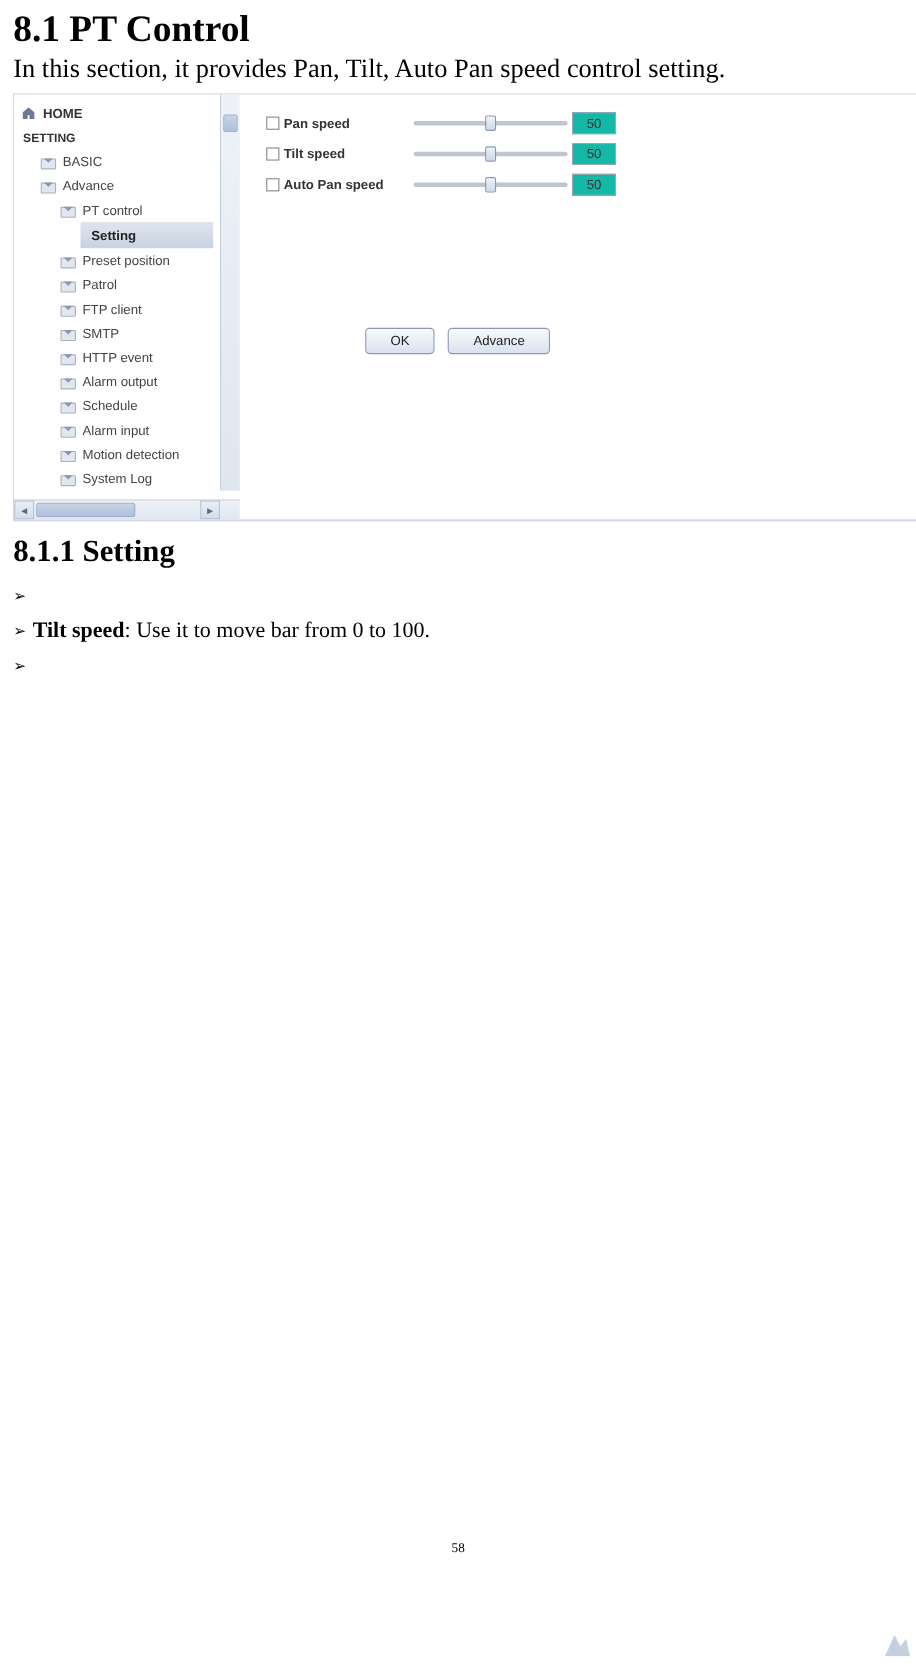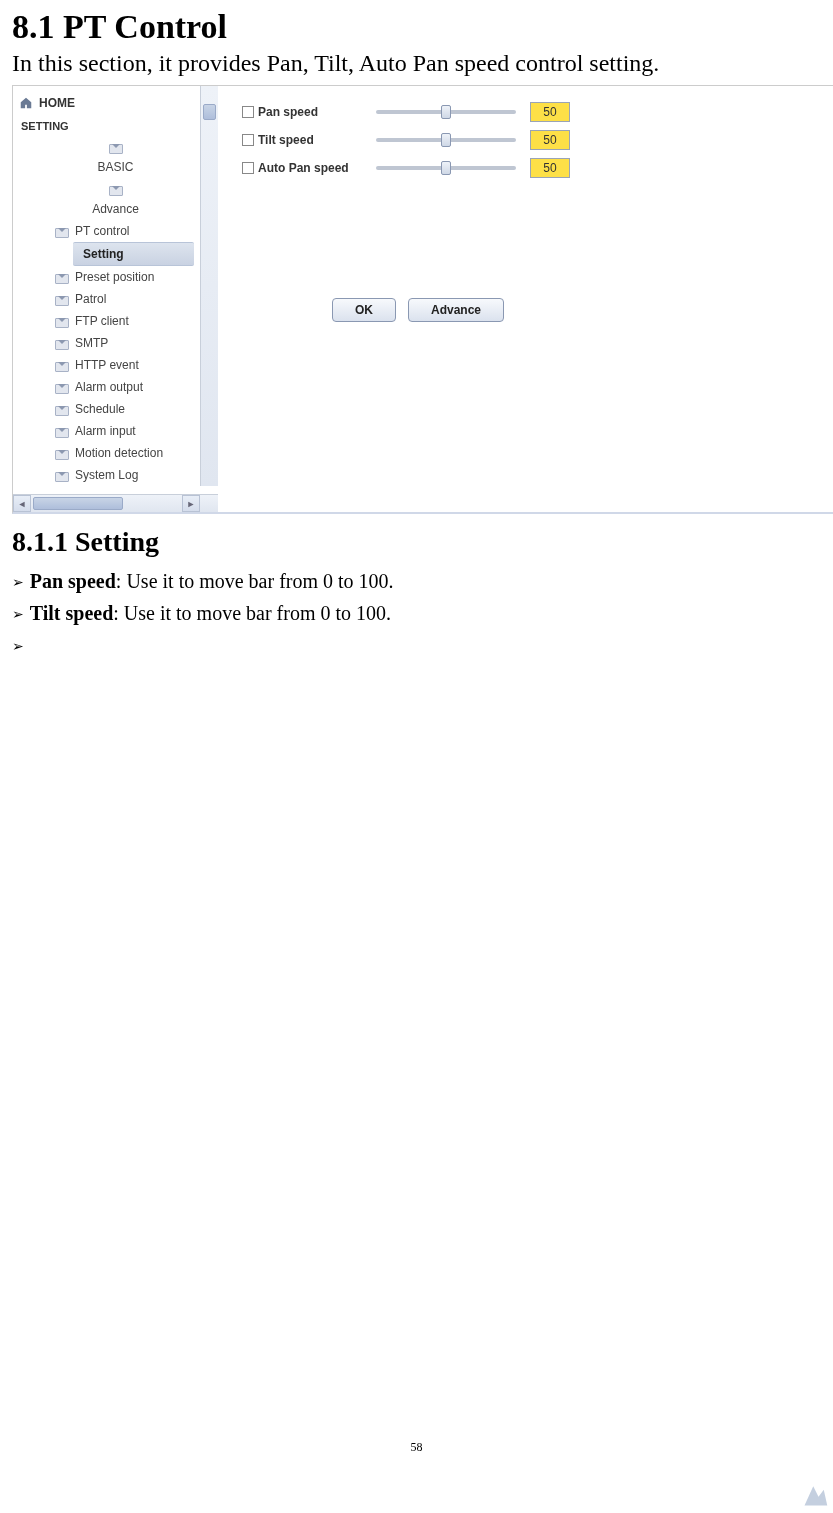--- a/index.html
+++ b/index.html
@@ -89,21 +89,21 @@
     .home-ico svg { width:14px; height:14px; fill:#6a7a94; }
     .folder-ico::before {
       content:""; position:absolute; left:0; top:4px; width:12px; height:8px;
       background:#e2e6ee; border:1px solid #a8b2c6; border-radius:1px;
     }
     .folder-ico::after {
       content:""; position:absolute; left:3px; top:4px; width:0; height:0;
       border-left:4px solid transparent; border-right:4px solid transparent;
       border-top:4px solid #8c98b0;
     }
-    .nav-indent-1 { padding-left: 24px; flex-direction: column; }
+    .nav-indent-1 { padding-left: 24px; }
     .nav-indent-2 { padding-left: 42px; }
     .nav-selected {
       background: linear-gradient(#dde4ee,#c9d2e2);
       border-top:1px solid #b8c4d8;
       border-bottom:1px solid #b8c4d8;
       margin: 0 6px 0 60px;
       padding-left: 10px;
       font-weight: bold;
       color:#222;
       border-radius:2px;
@@ -129,38 +129,36 @@
       width: 140px; height: 4px; background:#bfc6d2; position:relative;
       border-radius:2px;
     }
     .slider-thumb {
       position:absolute; top:-5px; width:10px; height:14px;
       background: linear-gradient(#eef2f8,#cfd8e6);
       border:1px solid #8a98b2; border-radius:2px;
     }
     .slider-value {
       width:40px; height:20px; border:1px solid #9aa4b6;
-      background:#fde047; text-align:center; font-size:12px;
+      background:#14b8a6; text-align:center; font-size:12px;
       display:flex; align-items:center; justify-content:center;
-      margin-left:10px;
     }
     .button-row {
       margin-top: 120px;
       display:flex; gap:12px; justify-content:flex-start;
       margin-left: 90px;
     }
     .btn {
       min-width: 56px; height:24px;
       background: linear-gradient(#f7f9fc,#dbe2ee);
       border:1px solid #8a98b2; border-radius:4px;
       font-size:12px; color:#222;
       display:flex; align-items:center; justify-content:center;
       cursor:pointer;
       padding: 0 22px;
-      font-weight: bold;
     }
     .h2 {
       font-size: 28px;
       font-weight: bold;
       margin-top: 12px;
       margin-bottom: 12px;
     }
     .bullet-line {
       font-size: 20px;
       margin: 6px 0;
@@ -304,23 +302,20 @@
       <div class="btn">OK</div>
       <div class="btn">Advance</div>
     </div>
   </div>
 </div>
 
 <div class="h2">8.1.1 Setting</div>
 
 <div class="bullet-line">
   <span class="chev">➢</span>
-  <span>
-    <span class="bold">Pan speed</span><span>: Use it to move bar from 0 to 100.</span>
-  </span>
 </div>
 <div class="bullet-line">
   <span class="chev">➢</span>
   <span>
     <span class="bold">Tilt speed</span><span>: Use it to move bar from 0 to 100.</span>
   </span>
 </div>
 <div class="bullet-line">
   <span class="chev">➢</span>
 </div>

